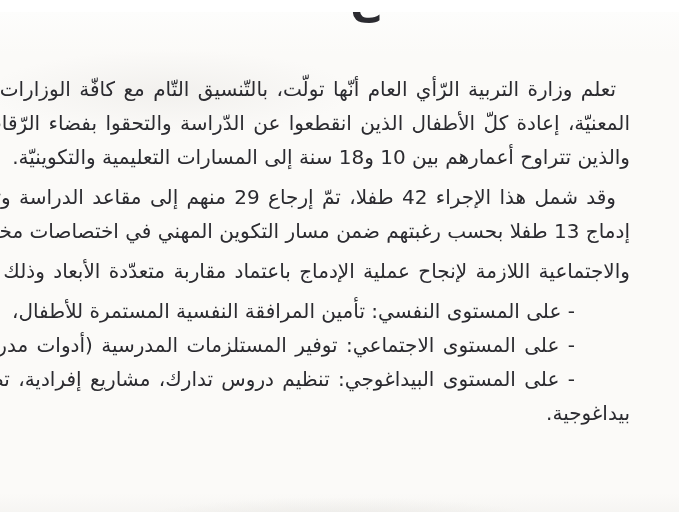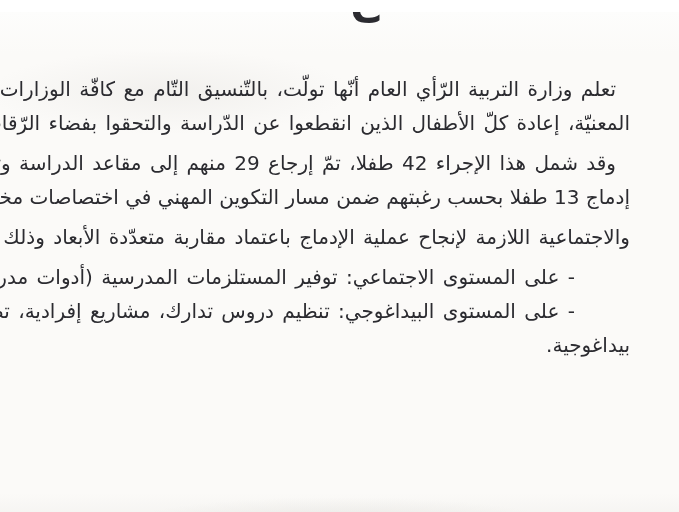--- a/index.html
+++ b/index.html
@@ -73,31 +73,35 @@
 
   <div class="cut-word">
     <span class="glyph">ع</span>
   </div>
 
   <div class="doc">
 
     <div class="para">
       <div class="line just indent">تعلم وزارة التربية الرّأي العام أنّها تولّت، بالتّنسيق التّام مع كافّة الوزارات</div>
       <div class="line just">المعنيّة، إعادة كلّ الأطفال الذين انقطعوا عن الدّراسة والتحقوا بفضاء الرّقاب</div>
+      <div class="line">والذين تتراوح أعمارهم بين 10 و18 سنة إلى المسارات التعليمية والتكوينيّة.</div>
     </div>
 
     <div class="para">
       <div class="line just indent">وقد شمل هذا الإجراء 42 طفلا، تمّ إرجاع 29 منهم إلى مقاعد الدراسة وتمّ</div>
       <div class="line">إدماج 13 طفلا بحسب رغبتهم ضمن مسار التكوين المهني في اختصاصات مختلفة.</div>
     </div>
 
     <div class="para">
       <div class="line just">والاجتماعية اللازمة لإنجاح عملية الإدماج باعتماد مقاربة متعدّدة الأبعاد وذلك على</div>
     </div>
 
+    <div class="para bullet">
+      <div class="line bindent">- على المستوى النفسي: تأمين المرافقة النفسية المستمرة للأطفال،</div>
+    </div>
 
     <div class="para bullet">
       <div class="line just bindent">- على المستوى الاجتماعي: توفير المستلزمات المدرسية (أدوات مدرسية، مبيت،</div>
     </div>
 
     <div class="para bullet">
       <div class="line just bindent">- على المستوى البيداغوجي: تنظيم دروس تدارك، مشاريع إفرادية، تطويعات</div>
       <div class="line">بيداغوجية.</div>
     </div>
 

